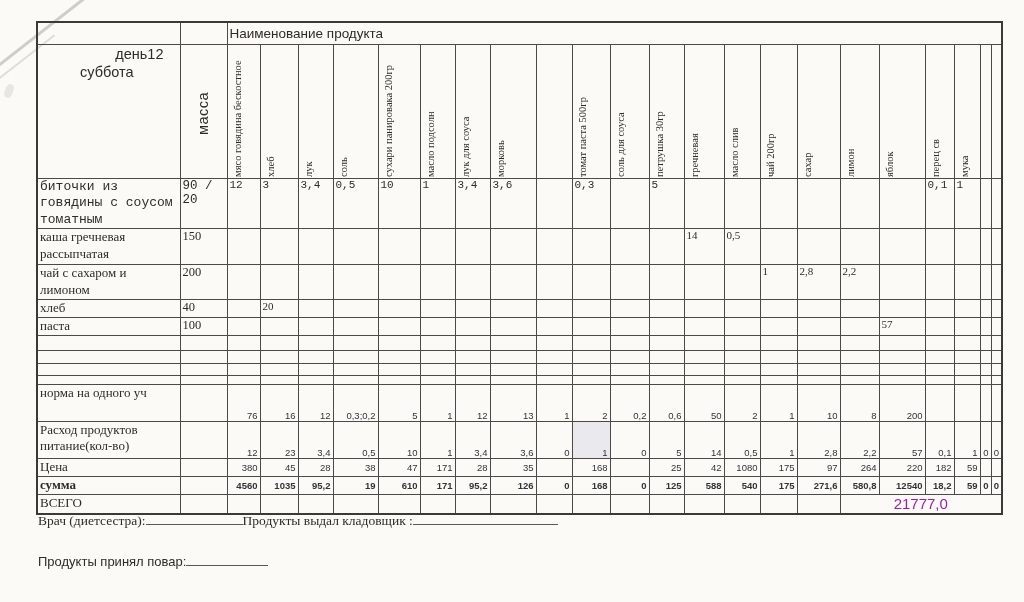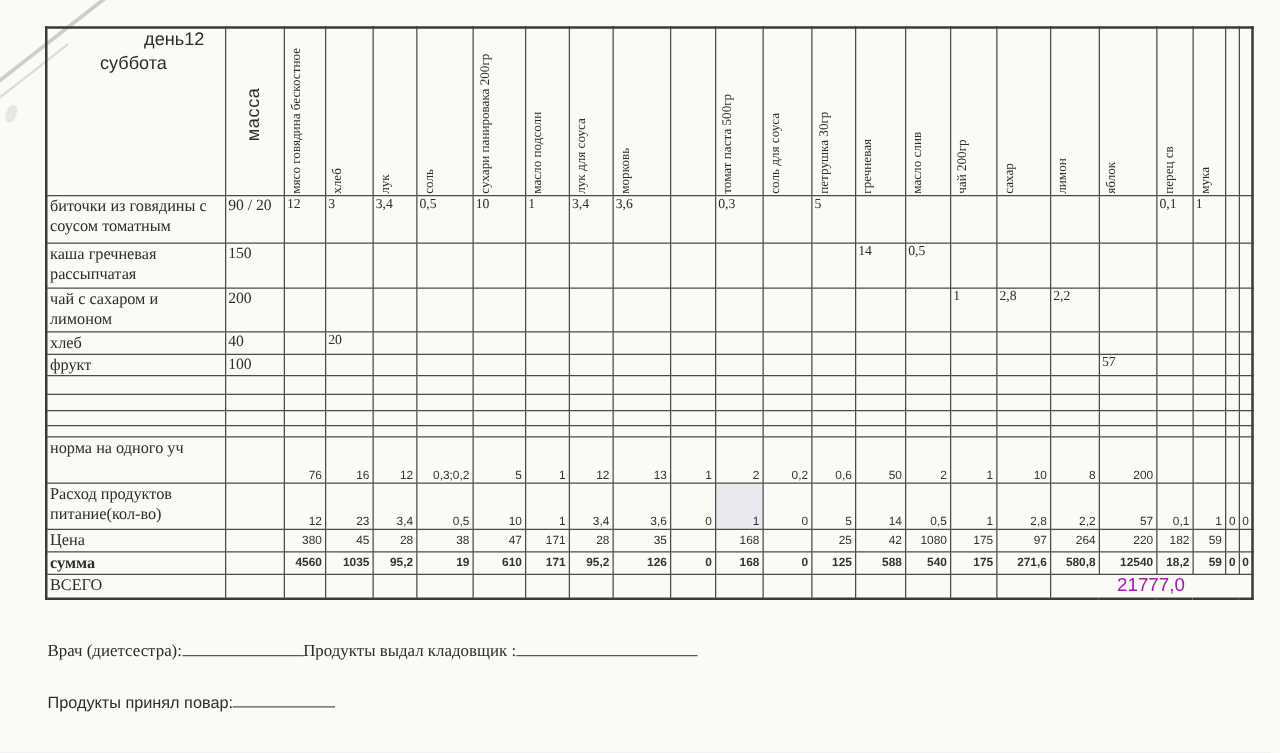--- a/index.html
+++ b/index.html
@@ -67,20 +67,25 @@
         <col style="width: 37px;">
         <col style="width: 43px;">
         <col style="width: 39px;">
         <col style="width: 46px;">
         <col style="width: 29px;">
         <col style="width: 26px;">
         <col style="width: 11px;">
         <col style="width: 11px;">
       </colgroup>
     <tbody id="tb">
+      <tr style="height:22px">
+        <td></td>
+        <td></td>
+        <td id="prodspan" class="prodhead" colspan="22">Наименование продукта</td>
+      </tr>
       <tr id="head-row" style="height:134px">
         <td class="daycell">
           <div class="d1">день12</div>
           <div class="d2">суббота</div>
         </td>
         <td>
           <div class="hwrap">
               <div class="rot rotc">масса</div>
             </div>
         </td>
@@ -188,21 +193,21 @@
             <div class="hwrap">
               <div class="rot"></div>
             </div>
           </td>
           <td>
             <div class="hwrap">
               <div class="rot"></div>
             </div>
           </td>
         </tr>
-    <tr style="height: 38px;">
+    <tr style="height: 38px; font-family: Liberation Mono, monospace;">
           <td class="dishname">биточки из говядины с соусом томатным</td>
           <td class="massv">90 / 20</td>
           <td class="dval">12</td>
           <td class="dval">3</td>
           <td class="dval">3,4</td>
           <td class="dval">0,5</td>
           <td class="dval">10</td>
           <td class="dval">1</td>
           <td class="dval">3,4</td>
           <td class="dval">3,6</td>
@@ -293,21 +298,21 @@
           <td class="dval"></td>
           <td class="dval"></td>
           <td class="dval"></td>
           <td class="dval"></td>
           <td class="dval"></td>
           <td class="dval"></td>
           <td class="dval"></td>
           <td class="dval"></td>
         </tr>
         <tr style="height: 17px;">
-          <td class="dishname">фрукт</td>
+          <td class="dishname">паста</td>
           <td class="massv">100</td>
           <td class="dval"></td>
           <td class="dval"></td>
           <td class="dval"></td>
           <td class="dval"></td>
           <td class="dval"></td>
           <td class="dval"></td>
           <td class="dval"></td>
           <td class="dval"></td>
           <td class="dval"></td>

